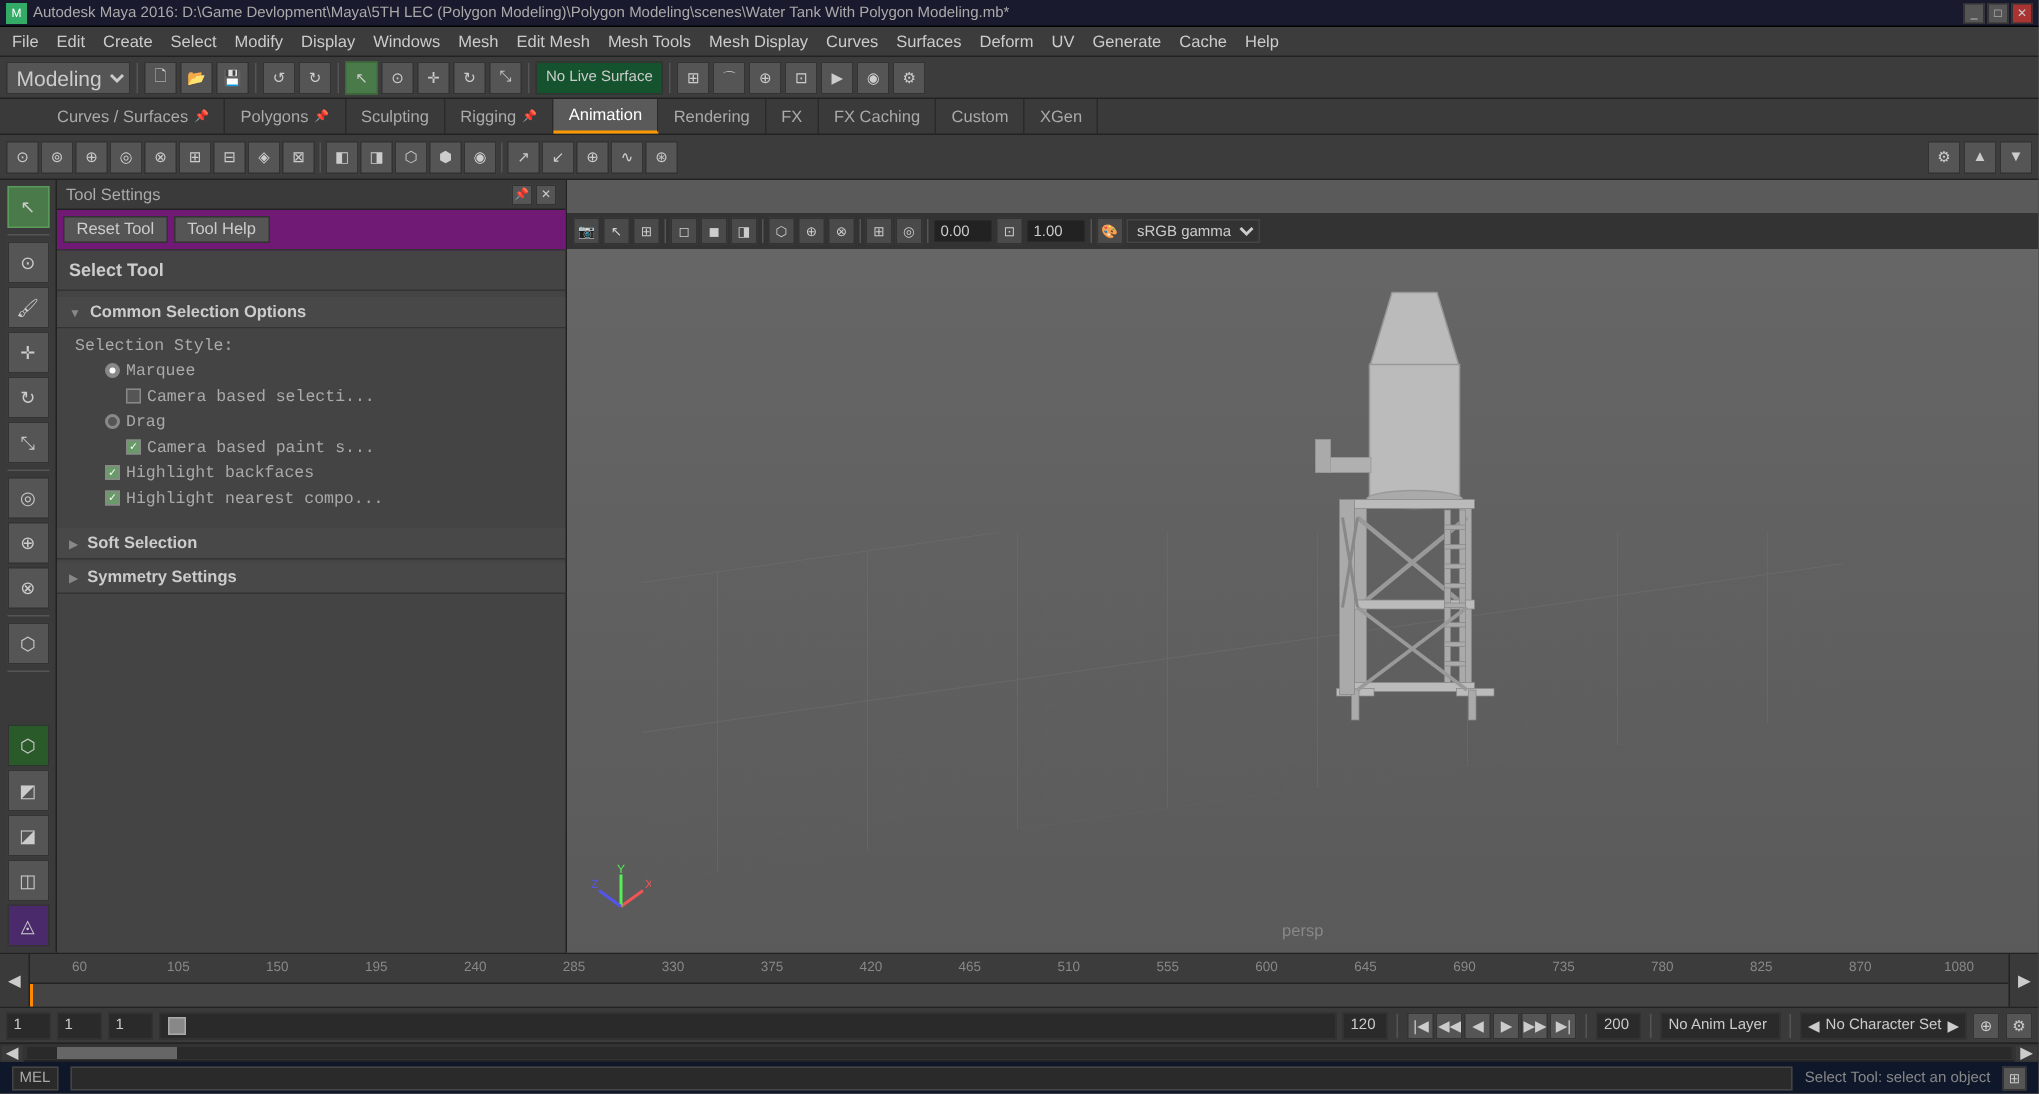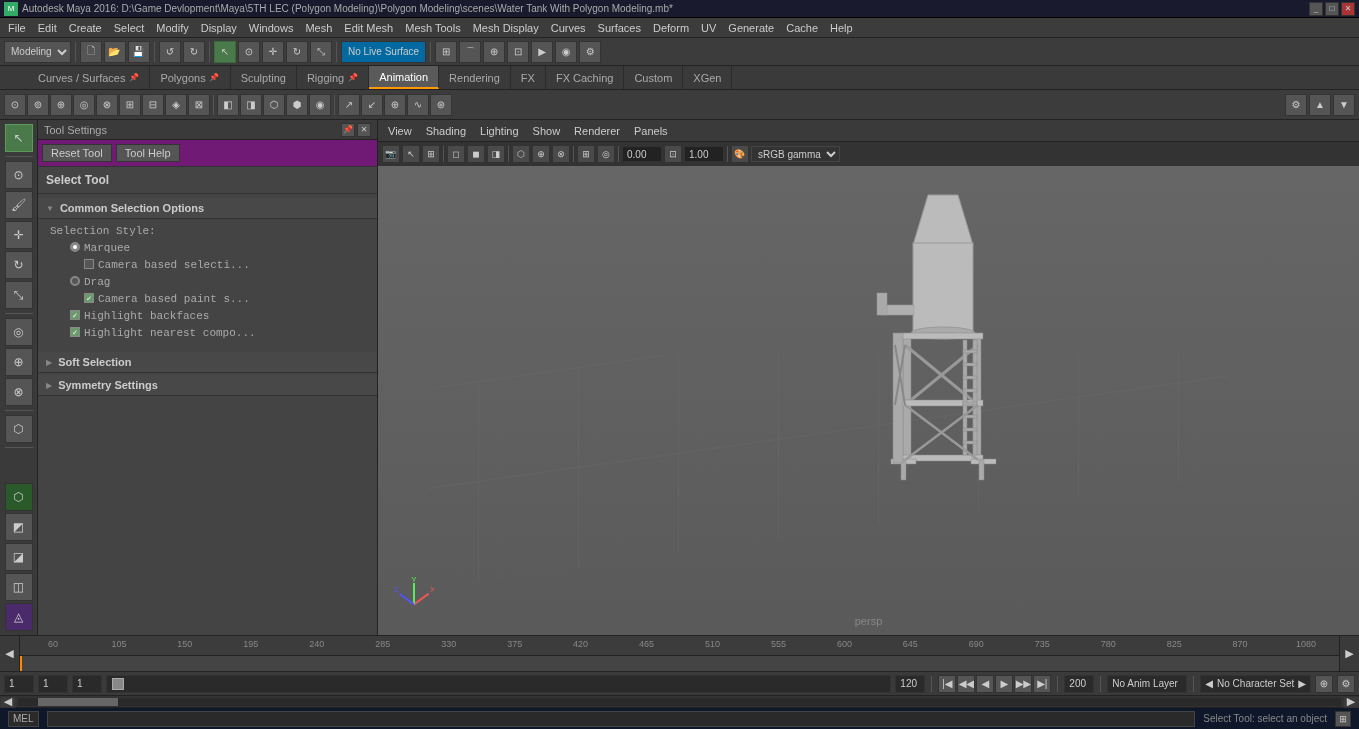--- a/index.html
+++ b/index.html
@@ -62,38 +62,38 @@
     #toolbar1 {
       background: #3c3c3c;
       height: 28px;
       display: flex;
       align-items: center;
       padding: 0 4px;
       border-bottom: 1px solid #222;
       gap: 2px;
     }
     .toolbar-btn {
-      background: #0369a1;
+      background: #14532d;
       border: 1px solid #333;
       color: #ccc;
       height: 22px;
       padding: 0 6px;
       font-size: 10px;
       cursor: pointer;
       display: flex;
       align-items: center;
       gap: 2px;
       white-space: nowrap;
     }
     .toolbar-select {
       background: #555;
       border: 1px solid #333;
       color: #ccc;
       height: 22px;
-      font-size: 10px;
+      font-size: 14px;
       padding: 0 2px;
     }
     .toolbar-sep {
       width: 1px; height: 20px;
       background: #555; margin: 0 2px;
     }
     .toolbar-icon-btn {
       background: #555;
       border: 1px solid #333;
       width: 22px; height: 22px;
@@ -711,28 +711,20 @@
         <div class="ts-section-header">
           <span class="ts-arrow">▶</span>
           <span class="ts-section-title">Symmetry Settings</span>
         </div>
       </div>
 
     </div>
   </div>
 
   <div id="viewport">
-    <div id="viewport-menu">
-      <div class="vp-menu-item">View</div>
-      <div class="vp-menu-item">Shading</div>
-      <div class="vp-menu-item">Lighting</div>
-      <div class="vp-menu-item">Show</div>
-      <div class="vp-menu-item">Renderer</div>
-      <div class="vp-menu-item">Panels</div>
-    </div>
     <div id="viewport-toolbar">
       <div class="vp-tb-btn">📷</div>
       <div class="vp-tb-btn">↖</div>
       <div class="vp-tb-btn">⊞</div>
       <div class="vp-tb-sep"></div>
       <div class="vp-tb-btn">◻</div>
       <div class="vp-tb-btn">◼</div>
       <div class="vp-tb-btn">◨</div>
       <div class="vp-tb-sep"></div>
       <div class="vp-tb-btn">⬡</div>

